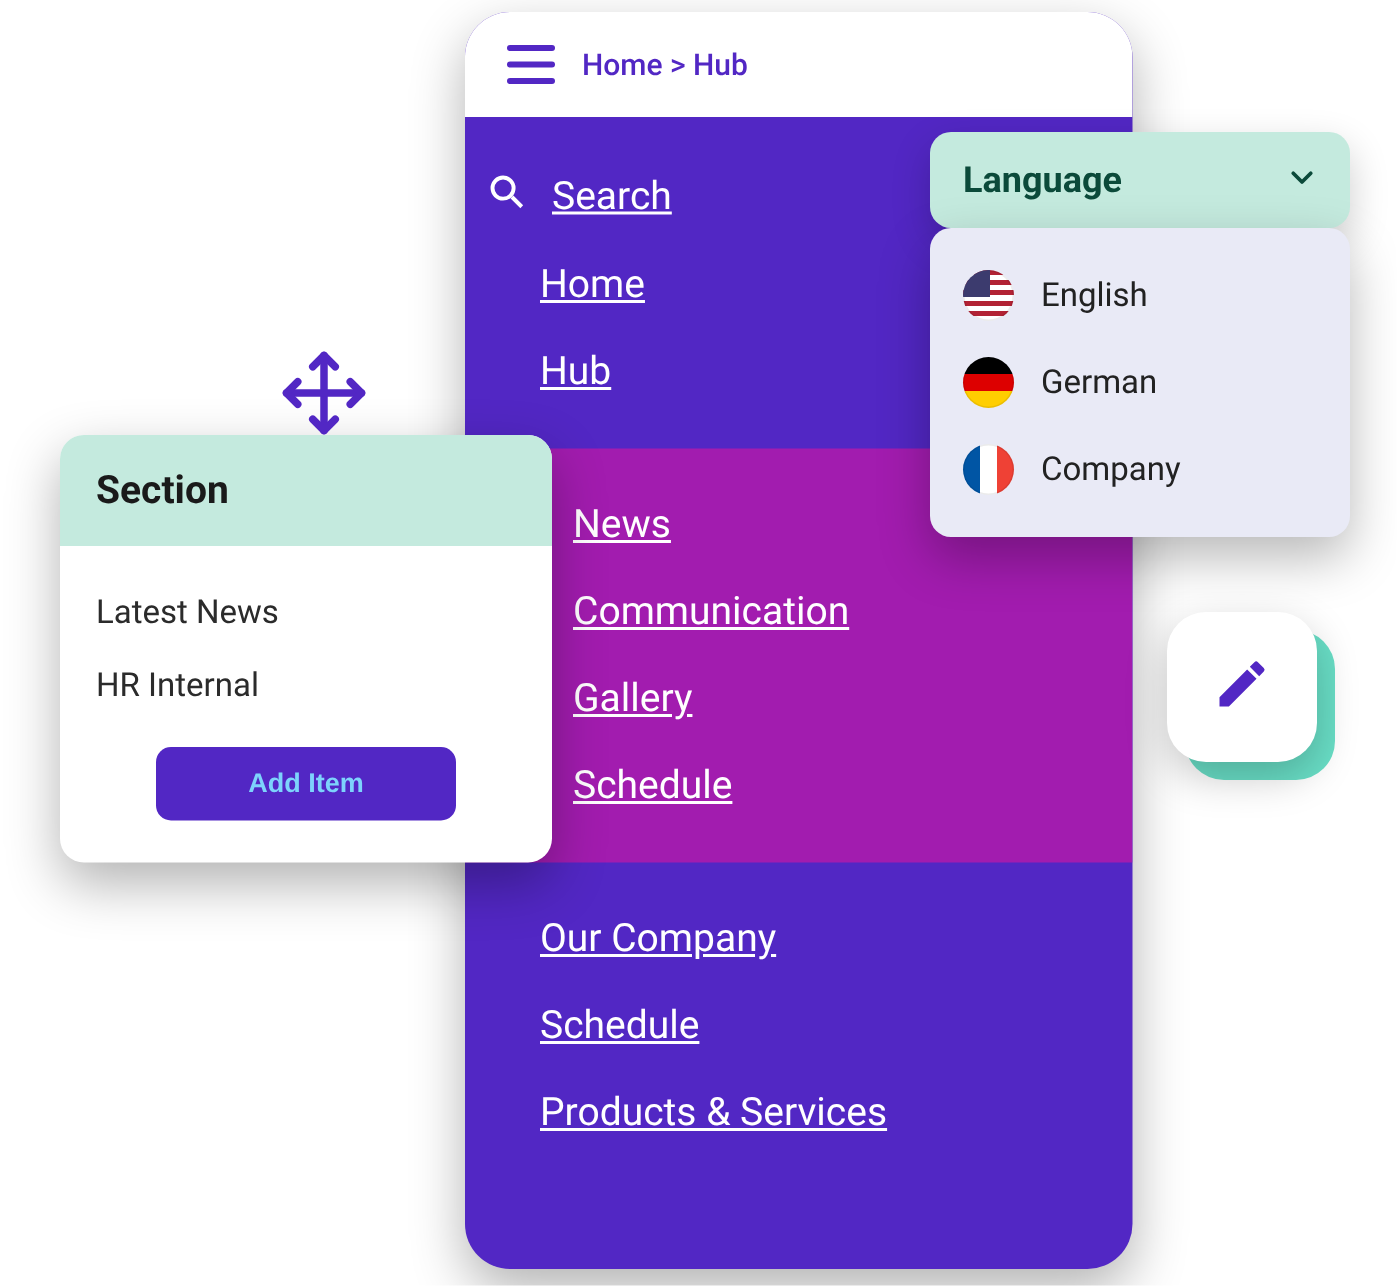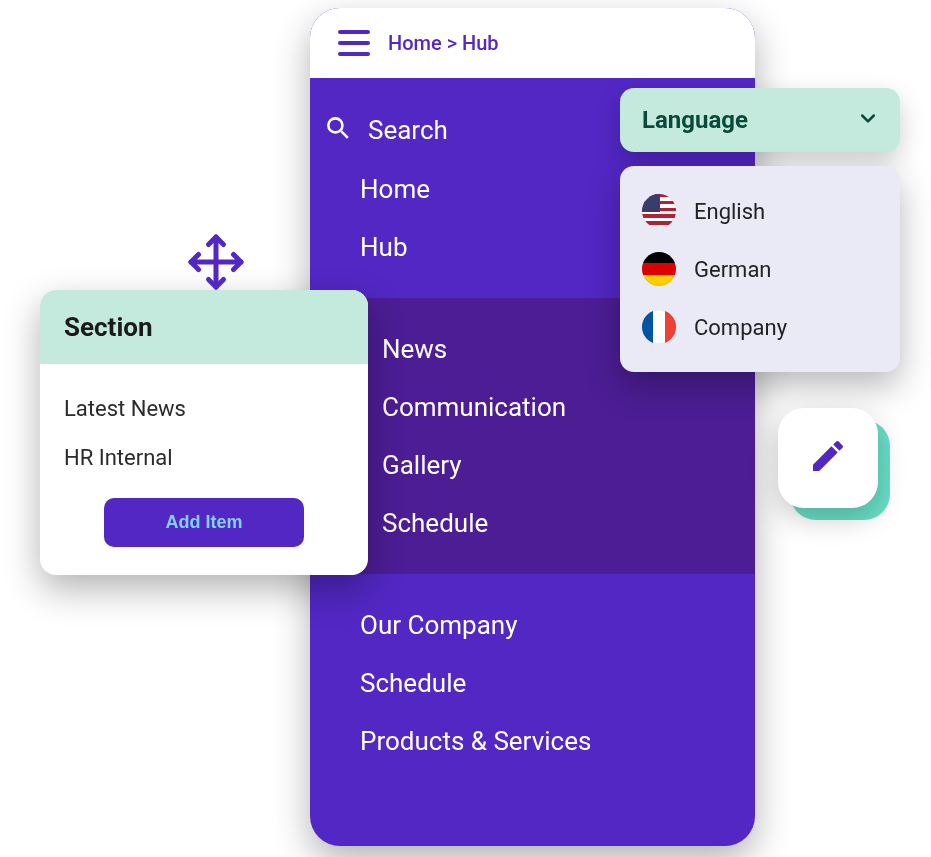--- a/index.html
+++ b/index.html
@@ -33,22 +33,22 @@
     gap: 18px;
     padding: 0 28px;
   }
   .hamburger {
     width: 32px; height: 26px;
     display: flex; flex-direction: column; justify-content: space-between;
   }
   .hamburger span { display:block; height:4px; width:100%; background:#5227C4; border-radius:2px; }
   .breadcrumb { color:#5227C4; font-size:20px; font-weight:500; }
 
-  .nav-block { padding: 22px 28px 22px 50px; }
-  .nav-block.dark { background:#4c1d95; padding-left: 72px; }
+  .nav-block { padding: 22px 28px 22px 50px; text-decoration: underline; }
+  .nav-block.dark { background:#a21caf; padding-left: 72px; }
   .nav-item {
     display:flex; align-items:center; gap:18px;
     font-size:26px; font-weight:400; color:#fff;
     padding: 14px 0;
     cursor:pointer;
   }
   .search-icon svg { width:26px; height:26px; }
 
   
   .move-handle {
@@ -101,21 +101,20 @@
   .lang-btn {
     background:#C4EADE;
     border-radius:14px;
     padding:18px 22px;
     display:flex; align-items:center; justify-content:space-between;
     font-size:24px; font-weight:700; color:#0b4a3a;
     cursor:pointer;
     box-shadow: 0 10px 26px rgba(0,0,0,0.20);
   }
   .lang-list {
-    margin-top:14px;
     background:#E9EAF6;
     border-radius:14px;
     padding:16px 18px;
     box-shadow: 0 14px 34px rgba(0,0,0,0.28);
   }
   .lang-row {
     display:flex; align-items:center; gap:18px;
     padding:12px 4px;
     font-size:22px; color:#222;
     cursor:pointer;

